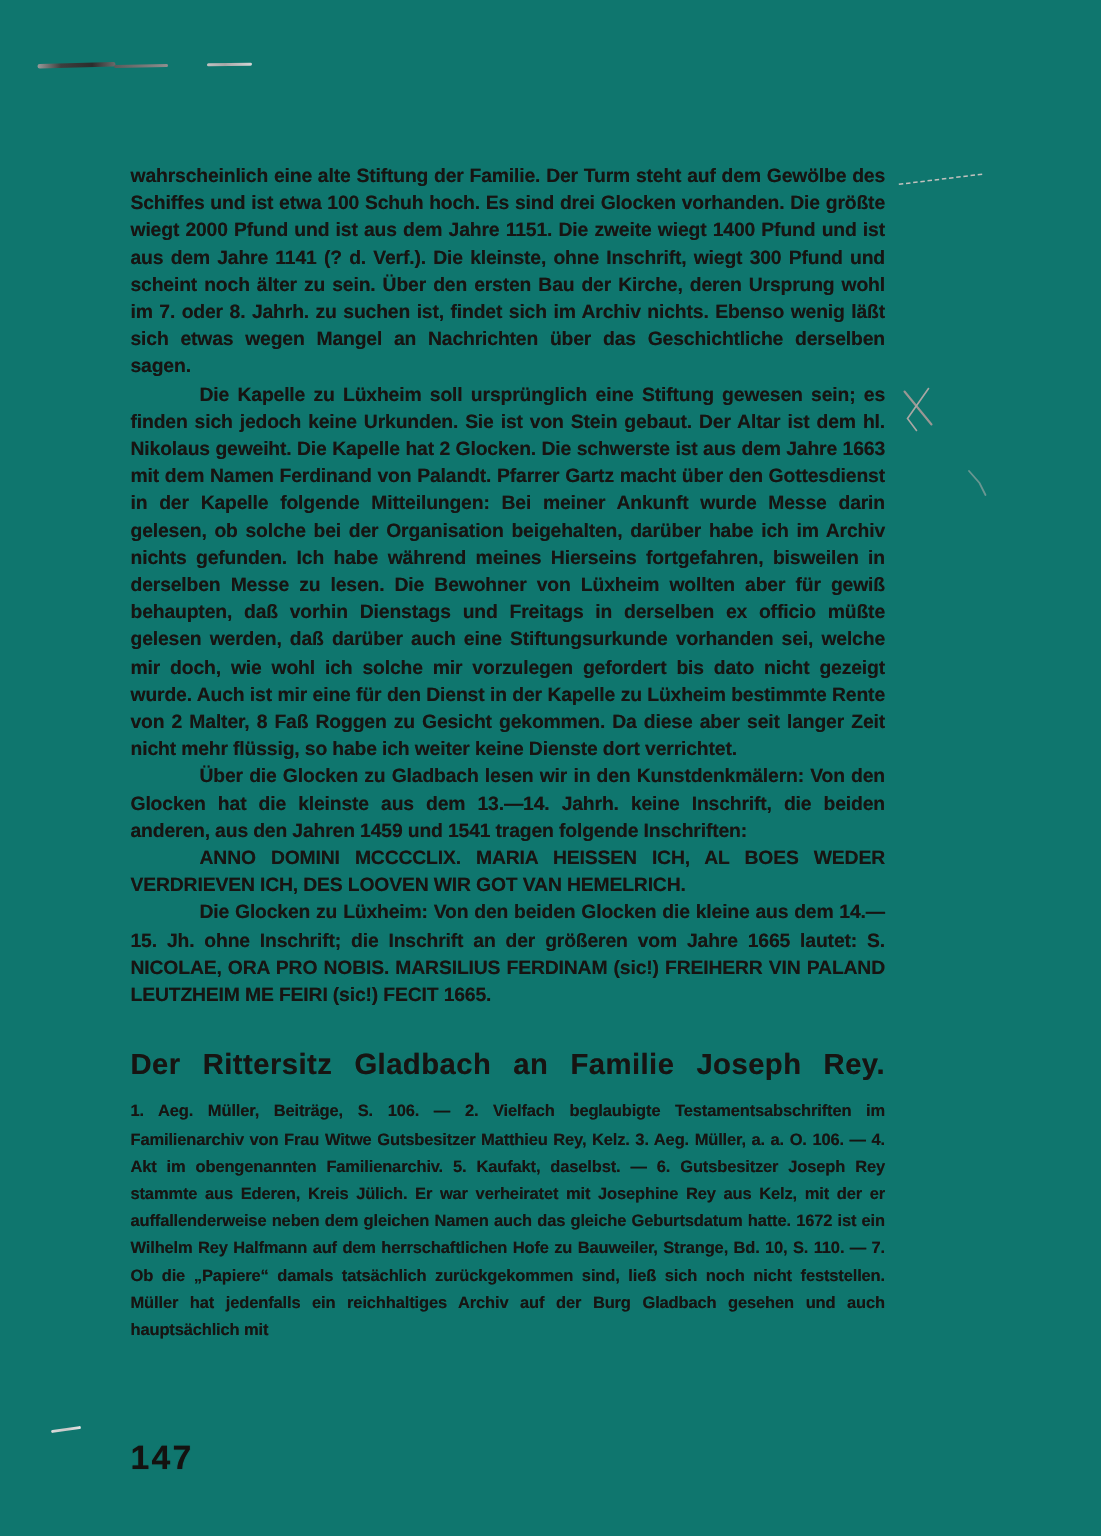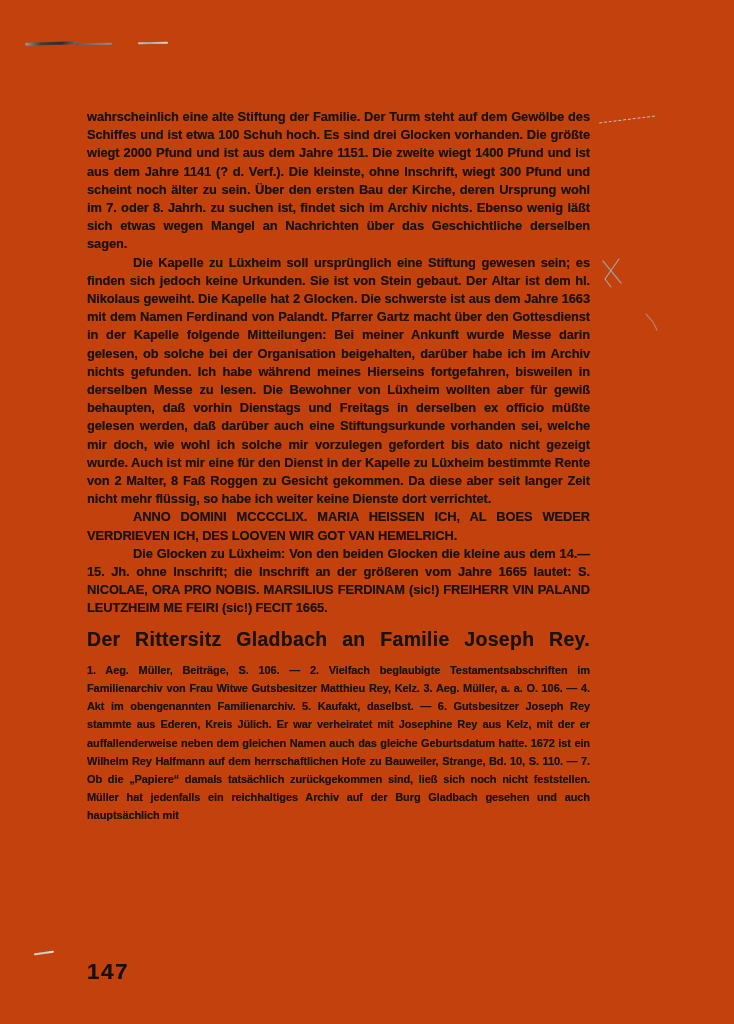--- a/index.html
+++ b/index.html
@@ -4,21 +4,21 @@
 <style>
   html, body {
     margin: 0;
     padding: 0;
     background: #ffffff;
   }
   .scan-page {
     position: relative;
     width: 734px;
     height: 1024px;
-    background: #c2410c;
+    background: #0f766e;
     overflow: hidden;
     font-family: "Liberation Sans", sans-serif;
   }
   .text-column {
     position: absolute;
     left: 87px;
     top: 108px;
     width: 503px;
     color: #171412;
     font-weight: 700;
@@ -30,21 +30,21 @@
     -webkit-hyphens: auto;
     text-shadow: 0 0 0.4px rgba(20,17,15,0.55);
   }
   .text-column p {
     margin: 0;
   }
   .text-column p.indented {
     text-indent: 46px;
   }
   .section-heading {
-    margin: 9px 0 10px 0;
+    margin: 26px 0 10px 0;
     font-size: 19.5px;
     line-height: 24px;
     font-weight: 700;
     letter-spacing: 0.3px;
     text-align: justify;
     text-align-last: justify;
     white-space: normal;
   }
   .footnote-block {
     font-size: 11px;
@@ -119,20 +119,21 @@
   <div class="artifact pencil-check">
     <svg width="16" height="24" viewBox="0 0 16 24">
       <path d="M2 6 L9 14 L13 22" stroke="#b5b2af" stroke-width="1.2" fill="none" stroke-linecap="round"></path>
     </svg>
   </div>
   <div class="artifact bottom-speck"></div>
 
   <div class="text-column">
     <p>wahrscheinlich eine alte Stiftung der Familie. Der Turm steht auf dem Gewölbe des Schiffes und ist etwa 100 Schuh hoch. Es sind drei Glocken vorhanden. Die größte wiegt 2000 Pfund und ist aus dem Jahre 1151. Die zweite wiegt 1400 Pfund und ist aus dem Jahre 1141 (? d. Verf.). Die kleinste, ohne Inschrift, wiegt 300 Pfund und scheint noch älter zu sein. Über den ersten Bau der Kirche, deren Ursprung wohl im 7. oder 8. Jahrh. zu suchen ist, findet sich im Archiv nichts. Ebenso wenig läßt sich etwas wegen Mangel an Nachrichten über das Geschichtliche derselben sagen.</p>
     <p class="indented">Die Kapelle zu Lüxheim soll ursprünglich eine Stiftung gewesen sein; es finden sich jedoch keine Urkunden. Sie ist von Stein gebaut. Der Altar ist dem hl. Nikolaus geweiht. Die Kapelle hat 2 Glocken. Die schwerste ist aus dem Jahre 1663 mit dem Namen Ferdinand von Palandt. Pfarrer Gartz macht über den Gottesdienst in der Kapelle folgende Mitteilungen: Bei meiner Ankunft wurde Messe darin gelesen, ob solche bei der Organisation beigehalten, darüber habe ich im Archiv nichts gefunden. Ich habe während meines Hierseins fortgefahren, bisweilen in derselben Messe zu lesen. Die Bewohner von Lüxheim wollten aber für gewiß behaupten, daß vorhin Dienstags und Freitags in derselben ex officio müßte gelesen werden, daß darüber auch eine Stiftungsurkunde vorhanden sei, welche mir doch, wie wohl ich solche mir vorzulegen gefordert bis dato nicht gezeigt wurde. Auch ist mir eine für den Dienst in der Kapelle zu Lüxheim bestimmte Rente von 2 Malter, 8 Faß Roggen zu Gesicht gekommen. Da diese aber seit langer Zeit nicht mehr flüssig, so habe ich weiter keine Dienste dort verrichtet.</p>
+    <p class="indented">Über die Glocken zu Gladbach lesen wir in den Kunstdenkmälern: Von den Glocken hat die kleinste aus dem 13.—14. Jahrh. keine Inschrift, die beiden anderen, aus den Jahren 1459 und 1541 tragen folgende Inschriften:</p>
     <p class="indented">ANNO DOMINI MCCCCLIX. MARIA HEISSEN ICH, AL BOES WEDER VERDRIEVEN ICH, DES LOOVEN WIR GOT VAN HEMELRICH.</p>
     <p class="indented">Die Glocken zu Lüxheim: Von den beiden Glocken die kleine aus dem 14.—15. Jh. ohne Inschrift; die Inschrift an der größeren vom Jahre 1665 lautet: S. NICOLAE, ORA PRO NOBIS. MARSILIUS FERDINAM (sic!) FREIHERR VIN PALAND LEUTZHEIM ME FEIRI (sic!) FECIT 1665.</p>
 
     <h2 class="section-heading">Der Rittersitz Gladbach an Familie Joseph Rey.</h2>
 
     <p class="footnote-block">1. Aeg. Müller, Beiträge, S. 106. — 2. Vielfach beglaubigte Testamentsabschriften im Familienarchiv von Frau Witwe Gutsbesitzer Matthieu Rey, Kelz. 3. Aeg. Müller, a. a. O. 106. — 4. Akt im obengenannten Familienarchiv. 5. Kaufakt, daselbst. — 6. Gutsbesitzer Joseph Rey stammte aus Ederen, Kreis Jülich. Er war verheiratet mit Josephine Rey aus Kelz, mit der er auffallenderweise neben dem gleichen Namen auch das gleiche Geburtsdatum hatte. 1672 ist ein Wilhelm Rey Halfmann auf dem herrschaftlichen Hofe zu Bauweiler, Strange, Bd. 10, S. 110. — 7. Ob die „Papiere“ damals tatsächlich zurückgekommen sind, ließ sich noch nicht feststellen. Müller hat jedenfalls ein reichhaltiges Archiv auf der Burg Gladbach gesehen und auch hauptsächlich mit</p>
   </div>
 
   <div class="page-number">147</div>
 

